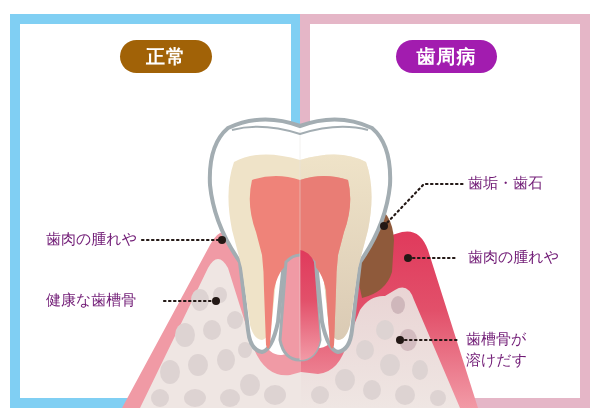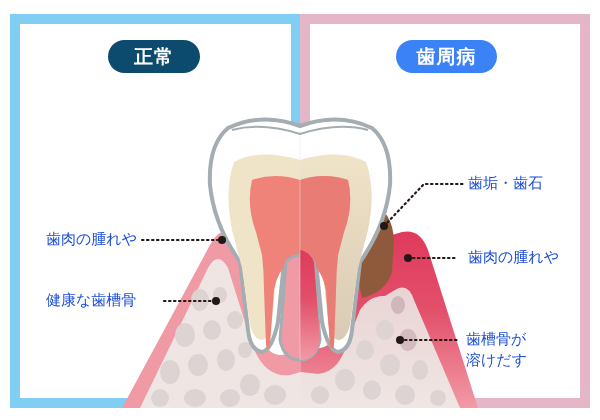--- a/index.html
+++ b/index.html
@@ -4,24 +4,24 @@
 <style>
   html, body { margin: 0; padding: 0; background: #ffffff; }
   body { width: 600px; height: 420px; position: relative; overflow: hidden;
          font-family: "DejaVu Sans", "Liberation Sans", sans-serif; }
   .frame { position: absolute; box-sizing: border-box; background: #fff; }
   .frame-left { left: 10px; top: 14px; width: 291px; height: 394px; border: 10px solid #80cff3; }
   .frame-right { left: 300px; top: 14px; width: 290px; height: 394px; border: 10px solid #e5b6c7; }
   .badge { position: absolute; top: 40px; height: 33px; border-radius: 17px; color: #fff;
            font-size: 19px; font-weight: bold; display: flex; align-items: center; justify-content: center;
            letter-spacing: 1px; }
-  .badge-normal { left: 108px; width: 92px; background: #0c4a6e; }
-  .badge-disease { left: 396px; width: 101px; background: #3b82f6; text-align: center; }
+  .badge-normal { left: 120px; width: 92px; background: #a16207; }
+  .badge-disease { left: 396px; width: 101px; background: #a21caf; text-align: center; }
   svg.illus { position: absolute; left: 0; top: 0; }
-  .label { position: absolute; font-size: 15px; color: #1d4ed8; line-height: 21px; white-space: nowrap; }
+  .label { position: absolute; font-size: 15px; color: #701a75; line-height: 21px; white-space: nowrap; }
 </style>
 </head>
 <body>
 
 <div class="frame frame-left"></div>
 <div class="frame frame-right"></div>
 
 <div class="badge badge-normal">正常</div>
 <div class="badge badge-disease">歯周病</div>
 

